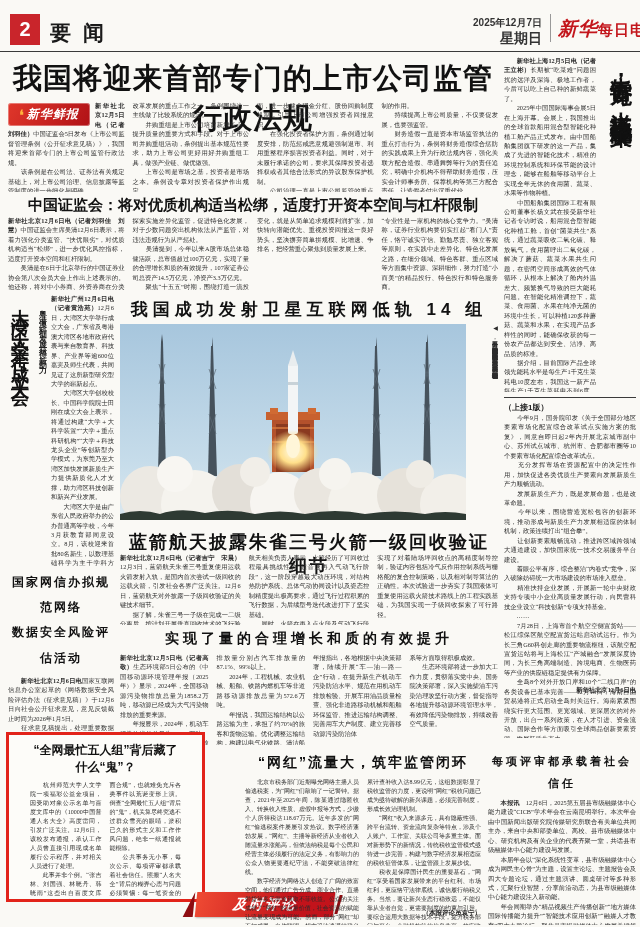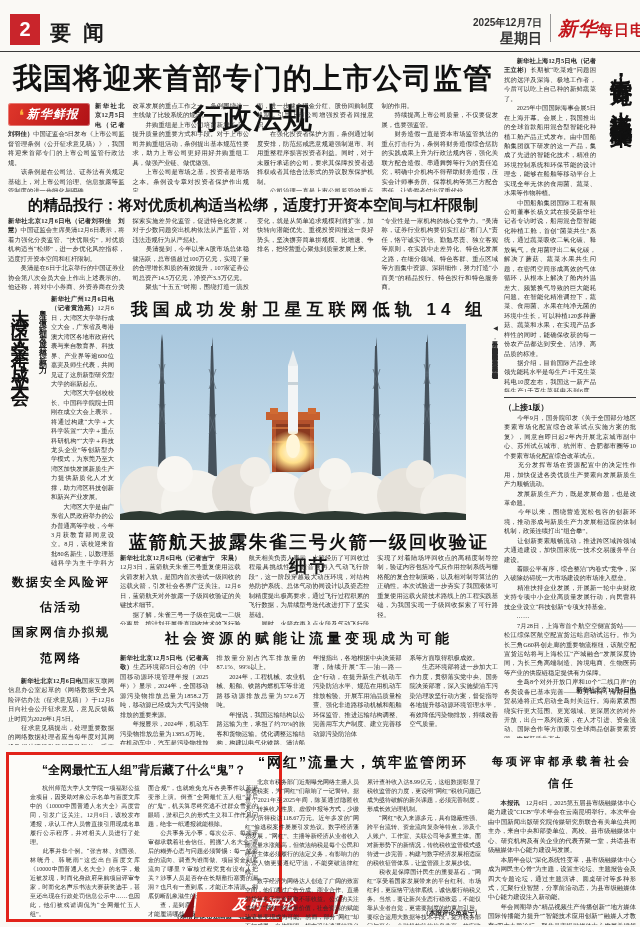--- a/index.html
+++ b/index.html
@@ -82,21 +82,21 @@
 　　在回报投资者方面，条例一方面明确上市公司关注投资价值，采取措施提升分红稳定性和可预期水平的义务，严禁操纵市场等违法违规行为，推动上市公司提升投资价值；另一方</div>
     <div class="body-txt">面，进一步健全现金分红、股份回购制度机制，引导上市公司增强投资者回报意识。
 　　在强化投资者保护方面，条例通过制度安排，防范惩戒恶意规避强制退市、利用重整程序损害投资者利益。同时，对于未履行承诺的公司，要求其保障投资者选择权或者其他合法形式的异议股东保护机制。
 　　公司治理一直是上市公司监管的重点内容，条例设专章对上市公司的治理问题作出规范要求，进一步规范上市公司章程和治理架构，压实董事、高级管理人员的忠实勤勉义务，健全公司激励与约束机制，发挥公司内设机构监督</div>
     <div class="body-txt">制的作用。
 　　持续提高上市公司质量，不仅要促发展，也要强监管。
 　　财务造假一直是资本市场监管执法的重点打击行为，条例将财务造假综合惩防的实践成果上升为行政法规内容，强化关联方配合造假、串通舞弊等行为的责任追究，明确中介机构不得帮助财务造假，压实会计师事务所、保荐机构等第三方配合责任，让造假者付出沉重代价。
 　　明确这些制度安排，将推动提高违法成本，促进上市公司高质量发展，为资本市场高质量发展夯实基础。</div>
   </div>
 
-  <div class="abs hd" style="left:8px;top:196px;width:490px;font-size:15px;">的精品投行：将对优质机构适当松绑，适度打开资本空间与杠杆限制</div>
+  <div class="abs hd" style="left:8px;top:196px;width:490px;font-size:15px;">中国证监会：将对优质机构适当松绑，适度打开资本空间与杠杆限制</div>
   <div class="abs cols" style="left:8px;top:216px;width:490px;height:74px;">
     <div class="body-txt" style="white-space:normal;"><span class="dl">新华社北京12月6日电（记者刘羽佳　刘慧）</span><span style="white-space:pre-line;">中国证监会主席吴清12月6日表示，将着力强化分类监管、“扶优限劣”，对优质机构适当“松绑”，进一步优化风控指标，适度打开资本空间和杠杆限制。
 　　吴清是在6日于北京举行的中国证券业协会第八次会员大会上作出上述表示的。他还称，将对中小券商、外资券商在分类评价、业务准入等方面</span></div>
     <div class="body-txt">探索实施差异化监管，促进特色化发展，对于少数问题突出机构依法从严监管，对违法违规行为从严惩处。
 　　吴清提到，今年以来A股市场总体稳健活跃，总市值超过100万亿元，实现了量的合理增长和质的有效提升，107家证券公司总资产14.5万亿元，净资产3.3万亿元。
 　　聚焦“十五五”时期，围绕打造一流投资银行和投资机构，吴清表示，这几年行业一个大的</div>
     <div class="body-txt">变化，就是从简单追求规模利润扩张，加快转向潜能优先、重视投资回报这一良好势头，坚决摒弃简单拼规模、比增速、争排名，把经营重心聚焦到质量发展上来。</div>
     <div class="body-txt">“专业性是一家机构的核心竞争力。”吴清称，证券行业机构要切实扛起“看门人”责任，恪守诚实守信、勤勉尽责、独立客观等原则，在实践中走差异化、特色化发展之路，在细分领域、特色客群、重点区域等方面集中资源、深耕细作，努力打造“小而美”的精品投行、特色投行和特色服务商。</div>
   </div>
 
@@ -197,36 +197,36 @@
 
   <div class="abs hd" style="left:120px;top:530px;width:378px;font-size:18px;letter-spacing:2px;">蓝箭航天披露朱雀三号火箭一级回收验证细节</div>
   <div class="abs cols" style="left:120px;top:553px;width:378px;height:72px;">
     <div class="body-txt" style="white-space:normal;"><span class="dl">新华社北京12月6日电（记者吉宁　宋晨）</span><span style="white-space:pre-line;">12月3日，蓝箭航天朱雀三号重复使用运载火箭发射入轨，是国内首次尝试一级回收的运载火箭，引发社会各界广泛关注。12月6日，蓝箭航天对外披露一子级回收验证的关键技术细节。
 　　据了解，朱雀三号一子级在完成一二级分离后，按计划开展垂直回收技术的飞行验证。蓝箭</span></div>
     <div class="body-txt">航天相关负责人表示，火箭经历了可回收过程最具挑战性的“超音速再入气动飞行阶段”，这一阶段穿越最大动压环境，对结构热防护系统、总体气动协同设计以及姿态控制精度提出极高要求，通过飞行过程积累的飞行数据，为后续型号迭代改进打下了坚实基础。
 　　同时，火箭在再入点火段及气动飞行段均</div>
     <div class="body-txt">实现了对着陆场坪回收点的高精度制导控制，验证内容包括冷气反作用控制系统与栅格舵的复合控制策略，以及相对制导算法的正确性。本次试验进一步夯实了我国液体可重复使用运载火箭技术路线上的工程实践基础，为我国实现一子级回收探索了可行路径。</div>
   </div>
 
-  <div class="abs hd" style="left:120px;top:630px;width:378px;font-size:14px;letter-spacing:4px;">社会资源的赋能让流量变现成为可能</div>
+  <div class="abs hd" style="left:120px;top:630px;width:378px;font-size:14px;letter-spacing:4px;">实现了量的合理增长和质的有效提升</div>
   <div class="abs cols" style="left:120px;top:653px;width:378px;height:92px;">
     <div class="body-txt" style="white-space:normal;"><span class="dl">新华社北京12月5日电（记者高敬）</span><span style="white-space:pre-line;">生态环境部5日公布的《中国移动源环境管理年报（2025年）》显示，2024年，全国移动源污染物排放总量为1858.2万吨，移动源已经成为大气污染物排放的重要来源。
 　　年报显示，2024年，机动车污染物排放总量为1385.6万吨。在机动车中，汽车是污染物排放总量的主要贡献者，其排放的一氧化碳、碳氢化合物、氮氧化物和颗粒物占机动车排放总量的90%。柴油车氮氧化物、颗粒物</span></div>
     <div class="body-txt">排放量分别占汽车排放量的87.1%、99%以上。
 　　2024年，工程机械、农业机械、船舶、铁路内燃机车等非道路移动源排放总量为572.6万吨。
 　　年报说，我国运输结构以公路运输为主，承担了约70%的旅客和货物运输。优化调整运输结构，构建以电气化铁路、清洁船舶为主的中长途货运，以新能源车、管道等为主的短途货运体系，是改善大气环境质量的重要举措之一。</div>
     <div class="body-txt">年报指出，各地根据中央决策部署，陆续开展“车—油—路—企”行动，在提升新生产机动车污染防治水平、规范在用机动车排放检验、开展车用油品质量检查、强化非道路移动机械和船舶环保监管、推进运输结构调整、完善用车大户制度、建立完善移动源污染防治体</div>
     <div class="body-txt">系等方面取得积极成效。
 　　生态环境部将进一步加大工作力度，贯彻落实党中央、国务院决策部署，深入实施柴油车污染治理攻坚行动方案，督促指导各地提升移动源环境管理水平，有效降低污染物排放，持续改善空气质量。</div>
   </div>
 
   <div class="abs" style="left:8px;top:570px;width:106px;height:175px;">
     <div class="hd" style="font-size:12px;letter-spacing:2px;line-height:2.1;">
+      <div>国家网信办拟规范网络</div>
       <div>数据安全风险评估活动</div>
-      <div>国家网信办拟规范网络</div>
     </div>
     <div class="body-txt" style="margin-top:5px;white-space:normal;">　　<span class="dl">新华社北京12月6日电</span><span style="white-space:pre-line;">国家互联网信息办公室起草的《网络数据安全风险评估办法（征求意见稿）》于12月6日向社会公开征求意见，意见反馈截止时间为2026年1月5日。
 　　征求意见稿提出，处理重要数据的网络数据处理者应当每年度对其网络数据处理活动开展风险评估，重要数据安全状态发生重大变化或发生可能对重要数据安全造成不利影响的，应当及时对发生变化及其影响的部分开展风险评估，鼓励处理一般数据的网络数据处理者至少每3年开展一次风险评估。
 　　征求意见稿还明确了风险评估的主要内容，评估机构在评估活动中发现重大数据安全风险的，应当及时告知网络数据处理者，并按照有关规定向省级以上网信部门、有关主管部门报告。</span></div>
   </div>
 
   <div class="abs body-txt" style="left:504px;top:56px;width:92px;height:336px;white-space:normal;">
     　　<span class="dl">新华社上海12月5日电（记者王立彬）</span><span style="white-space:pre-line;">长期被“吃菜难”问题困扰的远洋及深海、极地工作者，今后可以吃上自己种的新鲜蔬菜了。
 　　2025年中国国际海事会展5日在上海开幕。会展上，我国推出的全球首款船用混合型智能化种植工舱产品正式发布。由中国船舶集团旗下研发的这一产品，集成了先进的智能化技术，精准的环境控制系统和环保节能的设计理念，能够在船舶等移动平台上实现全年无休的食用菌、蔬菜、水果等作物种植。
 　　中国船舶集团国际工程有限公司董事长杨文武在接受新华社记者专访时说，船用混合型智能化种植工舱，首创“菌菜共生”系统，通过蔬菜吸收二氧化碳、释放氧气，食用菌呼出二氧化碳，解决了蘑菇、蔬菜水果共生问题，在密闭空间形成高效的气体循环，从根本上解决了舱内外温差大、频繁换气导致的巨大能耗问题。在智能化精准调控下，蔬菜、食用菌、水果在纯净无菌的环境中生长，可以种植120多种蘑菇、蔬菜和水果，在实现产品多样性的同时，能确保收获的每一份农产品都达到安全、洁净、高品质的标准。
@@ -247,21 +247,21 @@
 　　着眼公平有序，综合整治“内卷式”竞争，深入破除妨碍统一大市场建设的市场准入壁垒。
 　　精准扶持企业发展，开展新一轮中央财政支持专项中小企业高质量发展行动，向民营科技企业设立“科技创新”专项支持基金。
 　　……
 　　7月28日，上海市首个航空空侧置货站——松江综保区航空配置货运站启动试运行。作为长三角G60科创走廊的重要物流枢纽，该航空配置货运站将与上海松江“产城融合”发展深度协同，为长三角高端制造、跨境电商、生物医药等产业的供应链稳定提供有力保障。
 　　全岛8个对外开放口岸和10个“二线口岸”的各类设备已基本完善——12月18日，海南自由贸易港将正式启动全岛封关运行。海南紧紧围绕实行更大范围、更宽领域、更深层次的对外开放，出台一系列政策，在人才引进、资金流动、国际合作等方面吸引全球商品创新要素资源，发展新质生产力。
 　　持续扩大高水平对外开放，以国内大循环吸引全球资源要素，提升全球创新要素利用和配置能力，为全球产业链供应链发展提供广阔空间。
 　　展望“十五五”，在以习近平同志为核心的党中央坚强领导下，以科技创新为引领、以实体经济为根基，坚持全面深化改革促进产业转型升级，积极发展新兴产业、超前布局未来产业升级，加快建设现代化产业体系，新质生产力必将加速成长，持续塑造中国经济高质量发展的新动能与新优势。</div>
     <div class="body-txt end-dateline">新华社北京12月6日电</div>
   </div>
 
-  <div class="abs redbox" style="left:6px;top:752px;width:276px;height:170px;padding:5px 21px;">
+  <div class="abs redbox" style="left:6px;top:732px;width:199px;height:170px;padding:5px 21px;">
     <div class="hd" style="font-size:12px;margin:2px 0 5px;">“全网最忙五人组”背后藏了什么“鬼”？</div>
     <div class="cols" style="height:126px;">
       <div class="body-txt" style="font-size:6px;">　　杭州师范大学人文学院一项福彩公益金项目，因受助对象公示名单与百度文库中的《10000中国普通人名大全》高度雷同，引发广泛关注。12月6日，该校发布通报，承认工作人员曾直接引用现成名单履行公示程序，并对相关人员进行了处理。
 　　此事并非个例。“张吉林、刘国强、林晓丹、韩晓雨”这些出自百度文库《10000中国普通人名大全》的名字，最近被发现，时而化身政府采购项目评审专家，时而化名声乐书法大赛获奖选手，甚至还出现在行政处罚信息公示中……也因此，他们被戏谑调侃为“全网最忙五人组”。
 　　这些名字在不同的官方文件、公示榜单中反复出现，暴露的不只是机械粘贴的工作态度，更折射出少数公共事务流程中存在的形式主义顽疾、结构性的形式主义，导致了程序空转、审计虚化、审核失效，监管链条层层失守等问题。
 　　个别部门和人员将“按规定走完流程”当成目标，把公示当成了过场，程序合规成了“纸</div>
       <div class="body-txt" style="font-size:6px;">面合规”，也就难免充斥各类事件以荒诞变形上演。倒查“全网最忙五人组”背后的“鬼”，机关算尽终究逃不过群众雪亮的眼睛，淤积已久的形式主义和工作作风问题，绝非一纸通报就能根除。
 　　公共事务无小事，每次公示、每项评审都承载着社会信任。照搬“人名大全”背后的糊弄心态与问题必须警惕：每一笔资金的流向、调查为谁而做、项目资金到底流向了哪里？审核过程究竟有没有人把关？涉事人员是否存在长期敷衍塞责的漏洞？也只有一查到底，才能正本清源，彻底切断乱象滋生的形式主义利益链条。
 　　查，是到底，更是立信。查清楚了，才能厘清哪些是真干了事的形式主义，哪些是应付差事的敷衍塞责，从而对症下药，堵塞漏洞，压实每一环节。公正公开调查、依法追责问责，才是遏止弄虚作假的最好良方，唯有以真查真改回应社会关切，让失职渎职者付出代价，才能真正修复程序的严肃性与公信力，修复因“复制粘贴”而被透支的社会信任。</div>
     </div>

